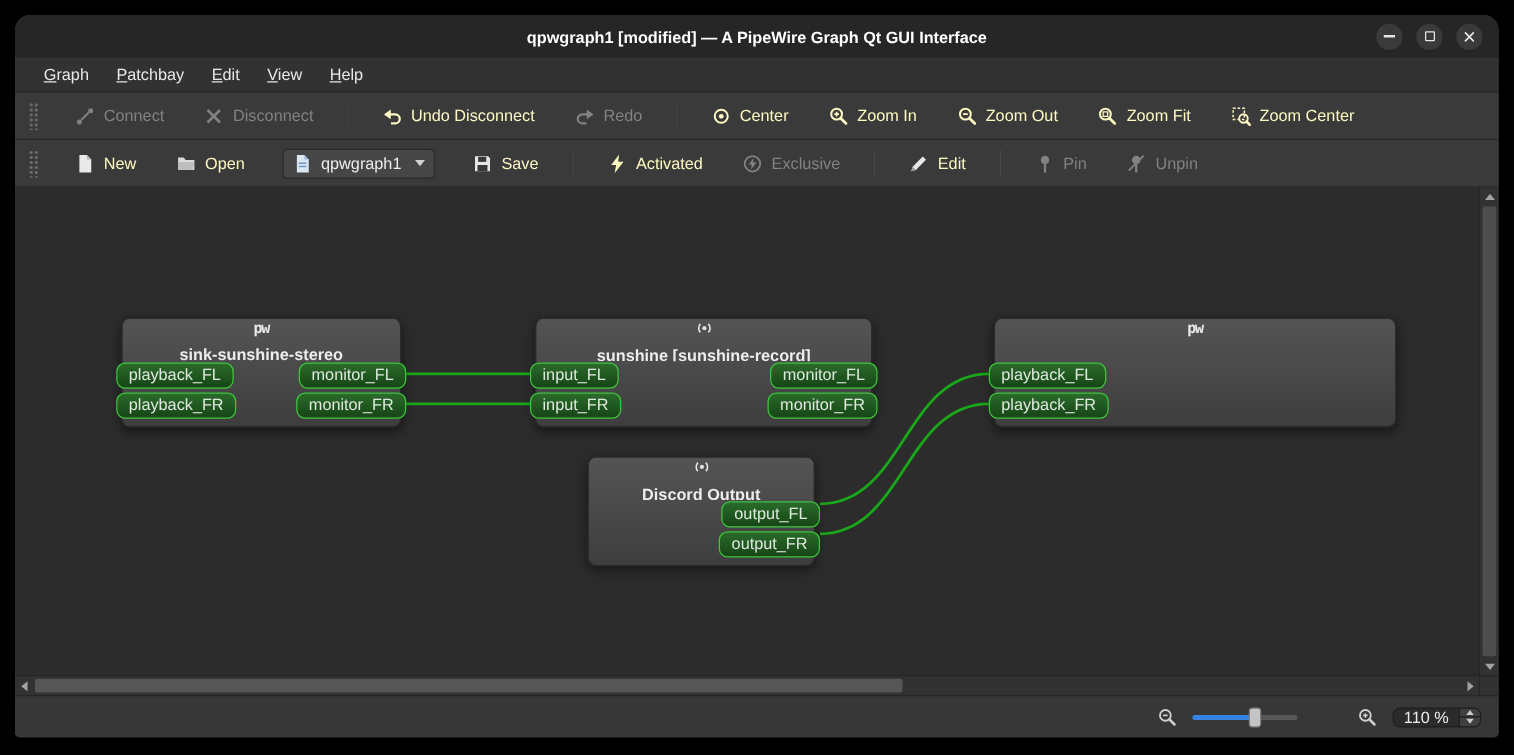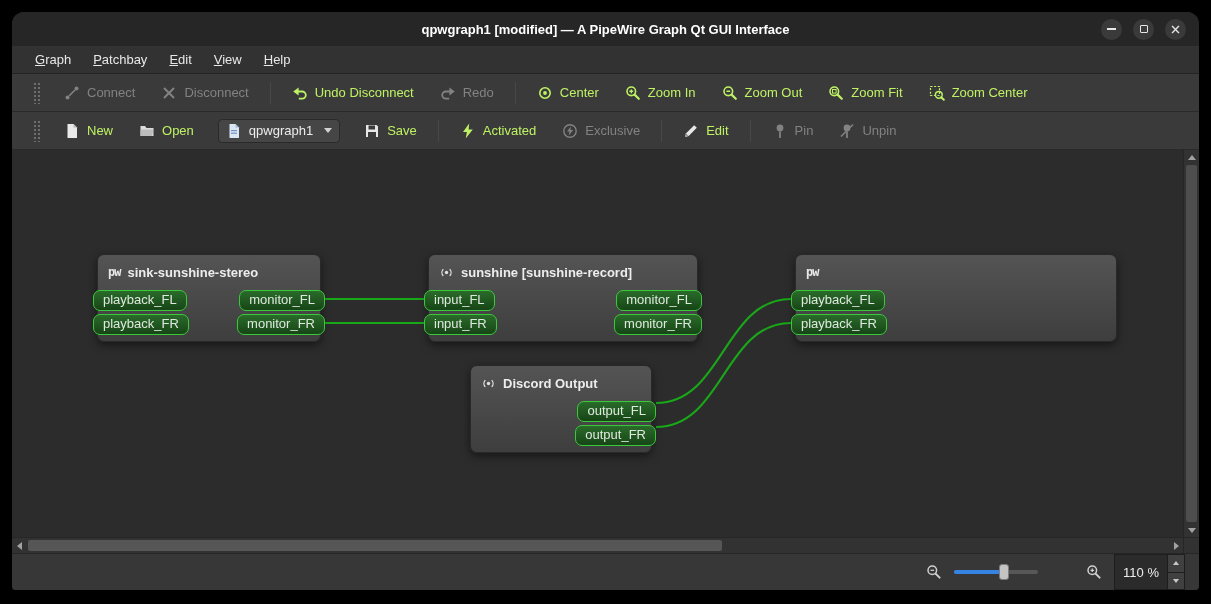--- a/index.html
+++ b/index.html
@@ -24,47 +24,47 @@
 
   
   .menubar { height:28px; flex:0 0 28px; background:#323232; border-bottom:1px solid #242424;
     display:flex; align-items:center; padding-left:14px; gap:4px; }
   .menu-item { padding:3px 9px; border-radius:3px; color:#e8e8e8; font-size:13px; cursor:default; }
   .menu-item span { display:inline-block; }
   .menu-item span::first-letter { text-decoration:underline; }
 
   
   .toolbar { height:38px; flex:0 0 38px; background:#3a3a3a; border-bottom:1px solid #2a2a2a;
-    display:flex; align-items:center; padding:0 19px; gap:6px; }
+    display:flex; align-items:center; padding:0 9px; gap:12px; }
   .thandle { width:8px; height:22px; margin:0 7px 0 2px;
     background-image:radial-gradient(circle, #6e6e6e 1px, transparent 1.3px);
     background-size:4px 4px; cursor:grab; }
   .tsep { width:1px; height:22px; background:#2c2c2c; border-right:1px solid #474747; margin:0 5px; }
   .tbtn { display:flex; align-items:center; gap:7px; padding:5px 10px; border-radius:3px;
-    color:#bef264; font-size:13px; background:transparent; border:none; cursor:pointer;
+    color:#fef9c3; font-size:13px; background:transparent; border:none; cursor:pointer;
     font-family:"Liberation Sans", sans-serif; white-space:nowrap; }
   .tbtn.disabled { color:#828282; }
   .ticon { width:16px; height:16px; display:flex; align-items:center; justify-content:center; }
   .ticon svg { width:16px; height:16px; display:block; }
   .combo { display:flex; align-items:center; gap:7px; background:#464646; border:1px solid #2a2a2a;
     border-radius:4px; padding:3px 7px; margin:0 8px; color:#ececec; font-size:13px; cursor:pointer; }
   .combo-arrow { width:0; height:0; border-left:4px solid transparent; border-right:4px solid transparent;
     border-top:5px solid #d2d2d2; margin-left:4px; }
 
   
   .canvas-row { flex:1 1 auto; display:flex; min-height:0; }
   .canvas { position:relative; flex:1 1 auto; background:#2c2c2c; overflow:hidden; }
   .edges { position:absolute; left:0; top:0; width:1171px; height:390px; }
   .edges path { fill:none; stroke:#18a818; stroke-width:2.2px; }
 
   .node { position:absolute; height:88px; border-radius:7px;
     background:linear-gradient(180deg,#545454,#3e3e3e); border:1px solid #292929;
     box-shadow:0 3px 9px rgba(0,0,0,.5); }
   .node-title { height:34px; display:flex; align-items:center; gap:7px; padding:0 10px;
-    color:#ededed; font-size:13px; font-weight:bold; white-space:nowrap; overflow:hidden; }
+    color:#ededed; font-size:13px; font-weight:bold; white-space:nowrap; overflow:hidden;flex-direction:column; }
   .pwicon { font-family:"DejaVu Sans Mono", monospace; font-size:12px; font-weight:bold;
     color:#e8e8e8; letter-spacing:-1px; }
   .appicon svg { width:15px; height:15px; display:block; }
   .port-row { display:flex; justify-content:space-between; align-items:center; height:22px; margin-bottom:2px; }
   .port { height:21px; line-height:18px; padding:0 9px; border-radius:7px;
     border:1.5px solid #3bc83b; background:linear-gradient(#2a6b2a,#174517);
     color:#dfe8df; font-size:13px; white-space:nowrap; cursor:pointer; }
   .port.in  { margin-left:-5px; }
   .port.out { margin-right:-5px; margin-left:auto; }
 
@@ -86,22 +86,22 @@
 
   
   .statusbar { flex:0 0 34px; background:#373737; border-top:1px solid #262626;
     display:flex; align-items:center; justify-content:flex-end; padding-right:14px; gap:12px; }
   .sicon svg { width:16px; height:16px; display:block; }
   .slider { position:relative; width:84px; height:18px; margin-right:36px; cursor:pointer; }
   .slider-track { position:absolute; left:0; right:0; top:7px; height:4px; background:#575757; border-radius:2px; }
   .slider-fill { width:58%; height:100%; background:#3584e4; border-radius:2px; }
   .slider-handle { position:absolute; left:54%; top:1px; width:10px; height:16px; background:#c4c4c4;
     border:1px solid #7d7d7d; border-radius:3px; }
-  .spinbox { display:flex; align-items:stretch; height:36px; background:#2b2b2b;
-    border:1px solid #1e1e1e; border-radius:0; overflow:hidden;justify-content:flex-end; }
+  .spinbox { display:flex; align-items:stretch; height:16px; background:#2b2b2b;
+    border:1px solid #1e1e1e; border-radius:6px; overflow:hidden;justify-content:flex-end; }
   .spin-value { display:flex; align-items:center; padding:0 8px; color:#ececec; font-size:13px; }
   .spin-arrows { width:17px; display:flex; flex-direction:column; border-left:1px solid #1e1e1e; }
   .spin-btn { flex:1; background:#404040; display:flex; align-items:center; justify-content:center; cursor:pointer; }
   .spin-btn + .spin-btn { border-top:1px solid #1e1e1e; }
   .spin-tri-u { width:0; height:0; border-left:3.5px solid transparent; border-right:3.5px solid transparent; border-bottom:4.5px solid #c9c9c9; }
   .spin-tri-d { width:0; height:0; border-left:3.5px solid transparent; border-right:3.5px solid transparent; border-top:4.5px solid #c9c9c9; }
 
   svg .st { stroke:currentColor; fill:none; }
 </style>
 </head>

